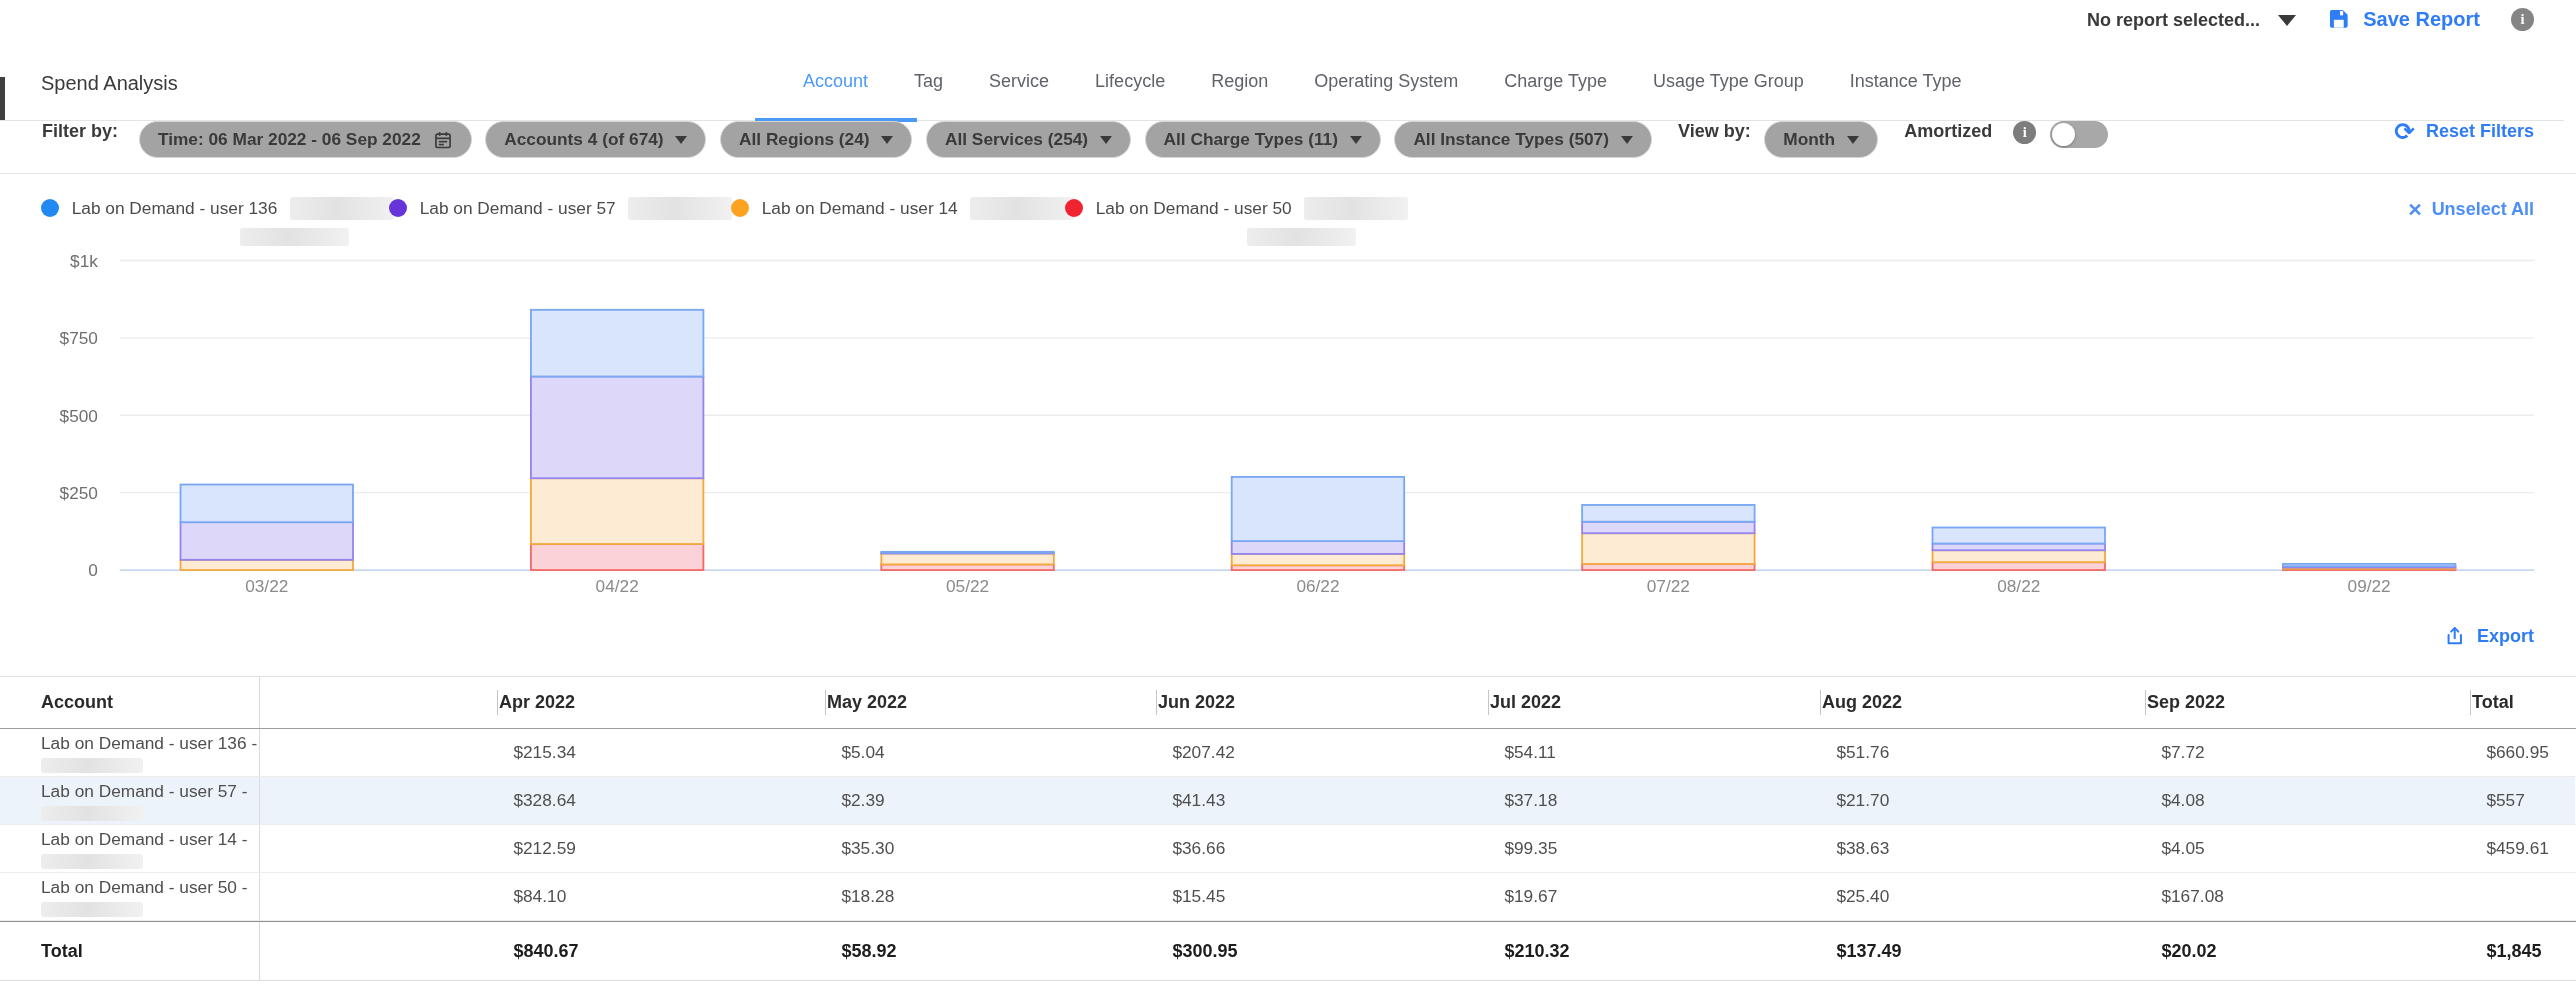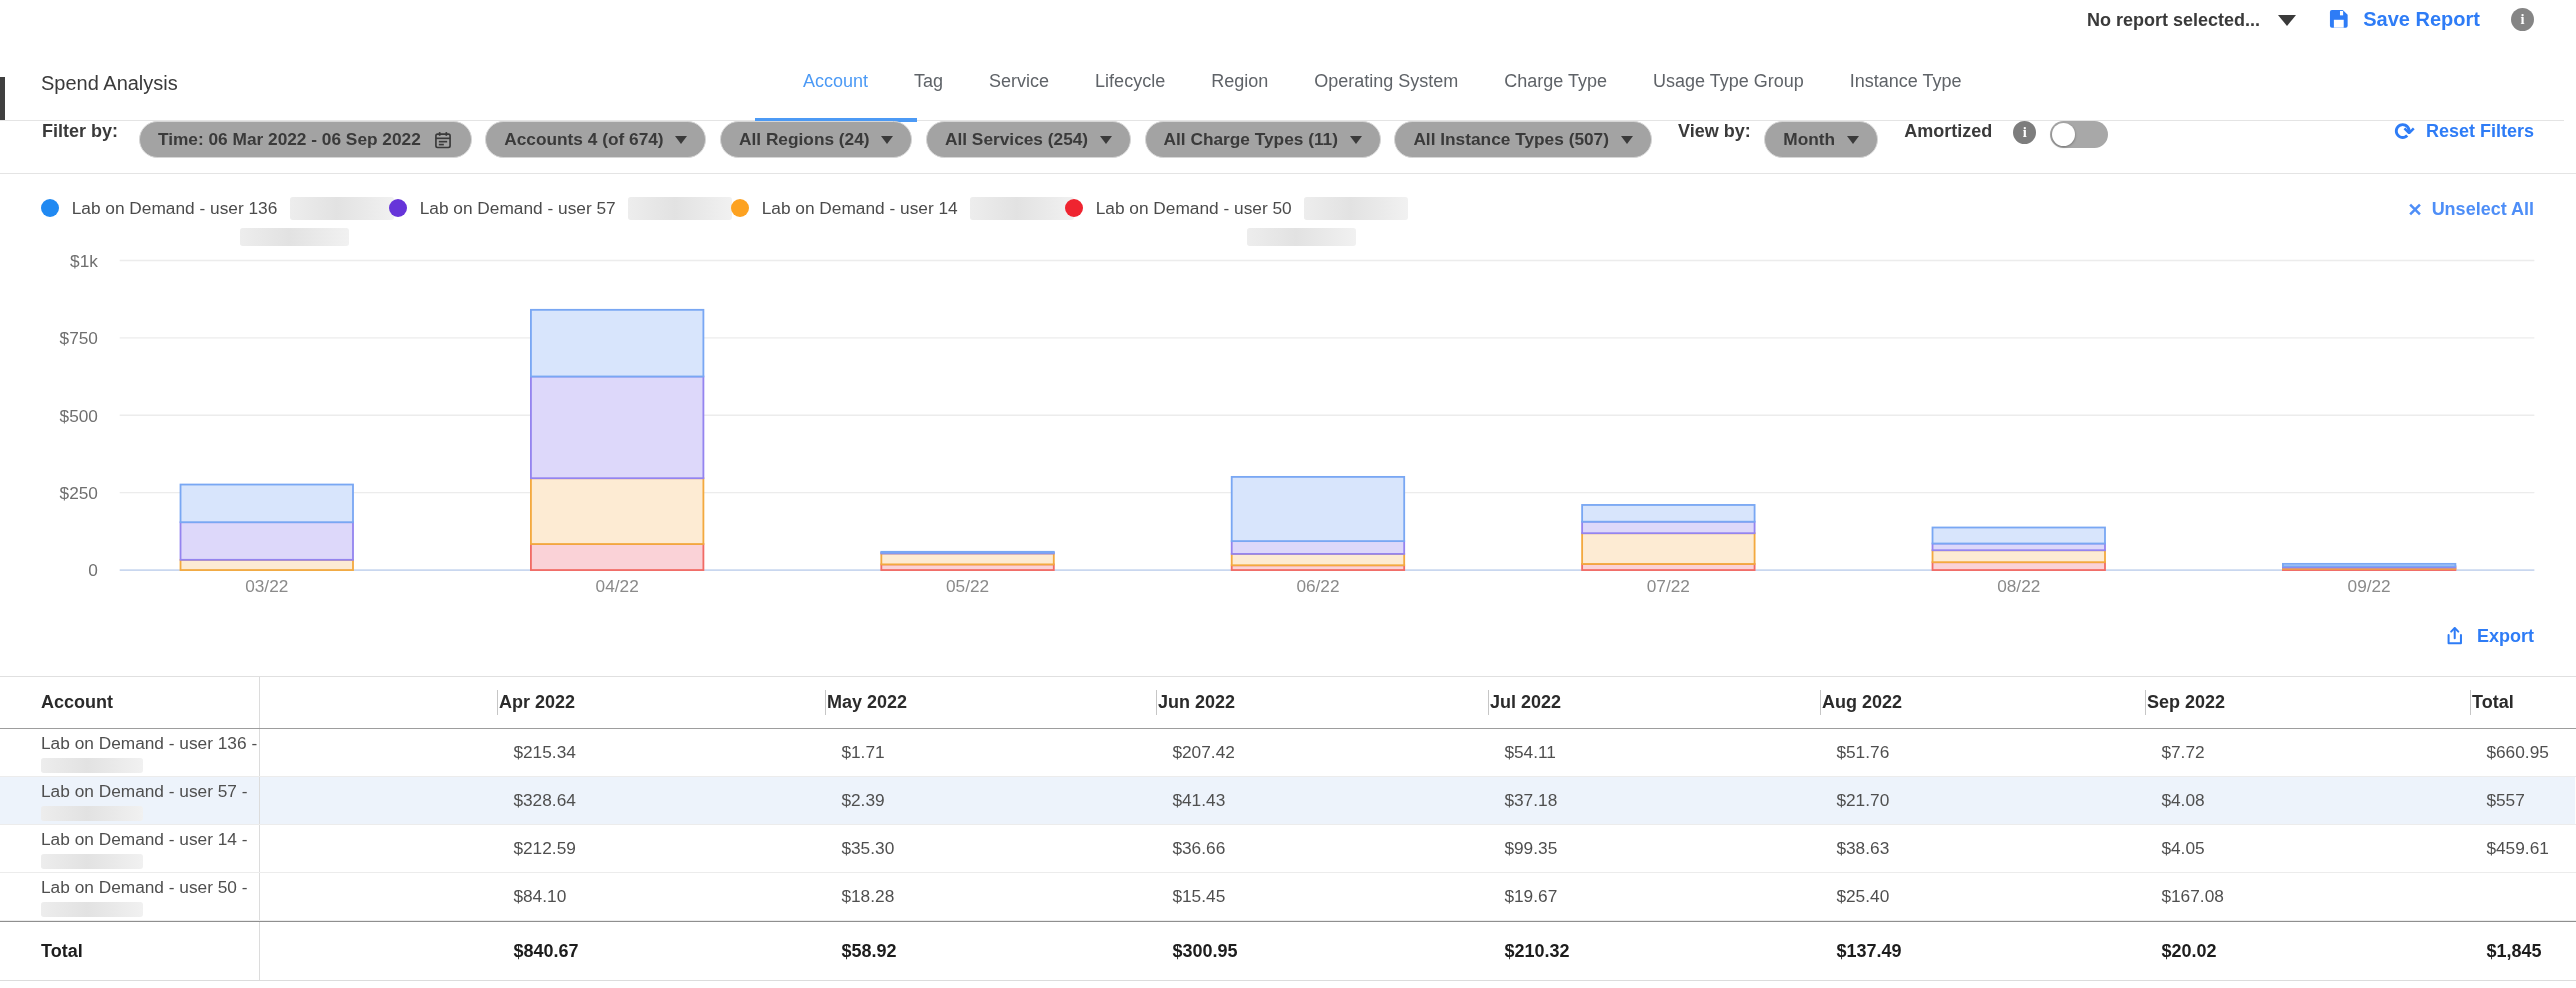--- a/index.html
+++ b/index.html
@@ -262,21 +262,21 @@
         <div class="th tick">Total</div>
       </div>
     <div id="tbody">
         <div class="tgrid tr">
           <div class="cell acct">
             <span>Lab on Demand - user 136 -</span>
             <span class="redact"></span>
           </div>
           <div class="cell"></div>
           <div class="cell">$215.34</div>
-          <div class="cell">$1.71</div>
+          <div class="cell">$5.04</div>
           <div class="cell">$207.42</div>
           <div class="cell">$54.11</div>
           <div class="cell">$51.76</div>
           <div class="cell">$7.72</div>
           <div class="cell">$660.95</div>
         </div>
         <div class="tgrid tr alt">
           <div class="cell acct">
             <span>Lab on Demand - user 57 -</span>
             <span class="redact"></span>

